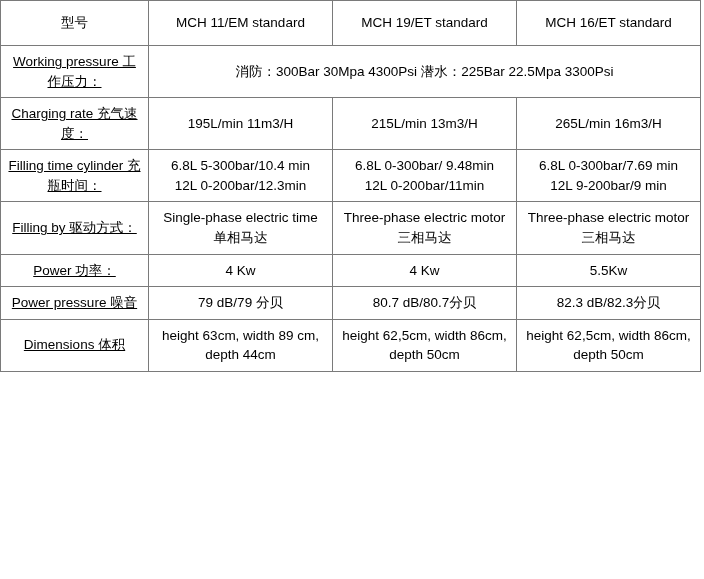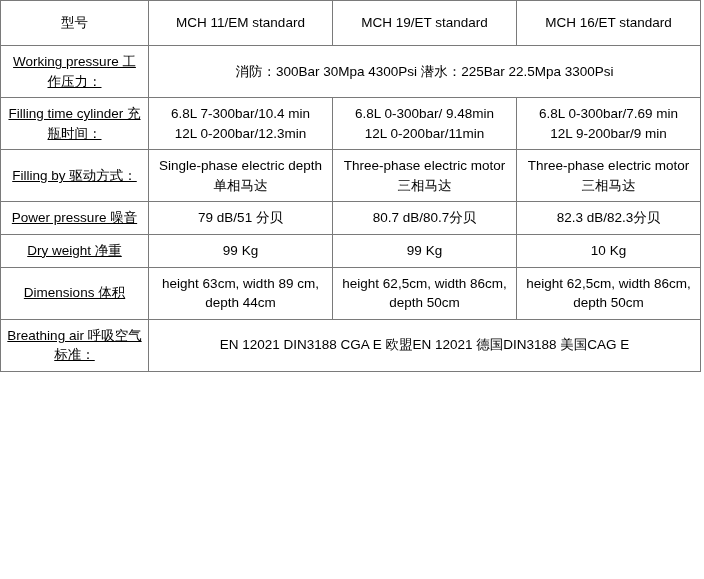--- a/index.html
+++ b/index.html
@@ -68,61 +68,63 @@
       <td class="cell-header">MCH 11/EM standard</td>
       <td class="cell-header">MCH 19/ET standard</td>
       <td class="cell-header">MCH 16/ET standard</td>
     </tr>
 
     <tr>
       <td class="cell-label">Working pressure 工作压力：</td>
       <td class="cell-span" colspan="3">消防：300Bar 30Mpa 4300Psi 潜水：225Bar 22.5Mpa 3300Psi</td>
     </tr>
 
+    <tr>
+      <td class="cell-label">Charging rate 充气速度：</td>
+      <td>195L/min 11m3/H</td>
+      <td>215L/min 13m3/H</td>
+      <td>265L/min 16m3/H</td>
+    </tr>
 
     <tr>
       <td class="cell-label">Filling time cylinder 充瓶时间：</td>
-      <td class="multi-line">6.8L 7-300bar/10.4 min
+      <td class="multi-line">6.8L 5-300bar/10.4 min
 12L 0-200bar/12.3min</td>
       <td class="multi-line">6.8L 0-300bar/ 9.48min
 12L 0-200bar/11min</td>
       <td class="multi-line">6.8L 0-300bar/7.69 min
 12L 9-200bar/9 min</td>
     </tr>
 
     <tr>
       <td class="cell-label">Filling by 驱动方式：</td>
-      <td class="multi-line">Single-phase electric depth
+      <td class="multi-line">Single-phase electric time
 单相马达</td>
       <td class="multi-line">Three-phase electric motor
 三相马达</td>
       <td class="multi-line">Three-phase electric motor
 三相马达</td>
     </tr>
 
+    <tr>
+      <td class="cell-label">Power 功率：</td>
+      <td>4 Kw</td>
+      <td>4 Kw</td>
+      <td>5.5Kw</td>
+    </tr>
 
     <tr>
       <td class="cell-label">Power pressure 噪音</td>
-      <td>79 dB/51 分贝</td>
+      <td>79 dB/79 分贝</td>
       <td>80.7 dB/80.7分贝</td>
       <td>82.3 dB/82.3分贝</td>
     </tr>
 
-    <tr>
-      <td class="cell-label">Dry weight 净重</td>
-      <td>99 Kg</td>
-      <td>99 Kg</td>
-      <td>10 Kg</td>
-    </tr>
 
     <tr>
       <td class="cell-label">Dimensions 体积</td>
       <td>height 63cm, width 89 cm, depth 44cm</td>
       <td>height 62,5cm, width 86cm, depth 50cm</td>
       <td>height 62,5cm, width 86cm, depth 50cm</td>
     </tr>
 
-    <tr>
-      <td class="cell-label">Breathing air 呼吸空气标准：</td>
-      <td class="cell-span" colspan="3">EN 12021 DIN3188 CGA E 欧盟EN 12021 德国DIN3188 美国CAG E</td>
-    </tr>
   </tbody>
 </table>
 
 </body></html>

